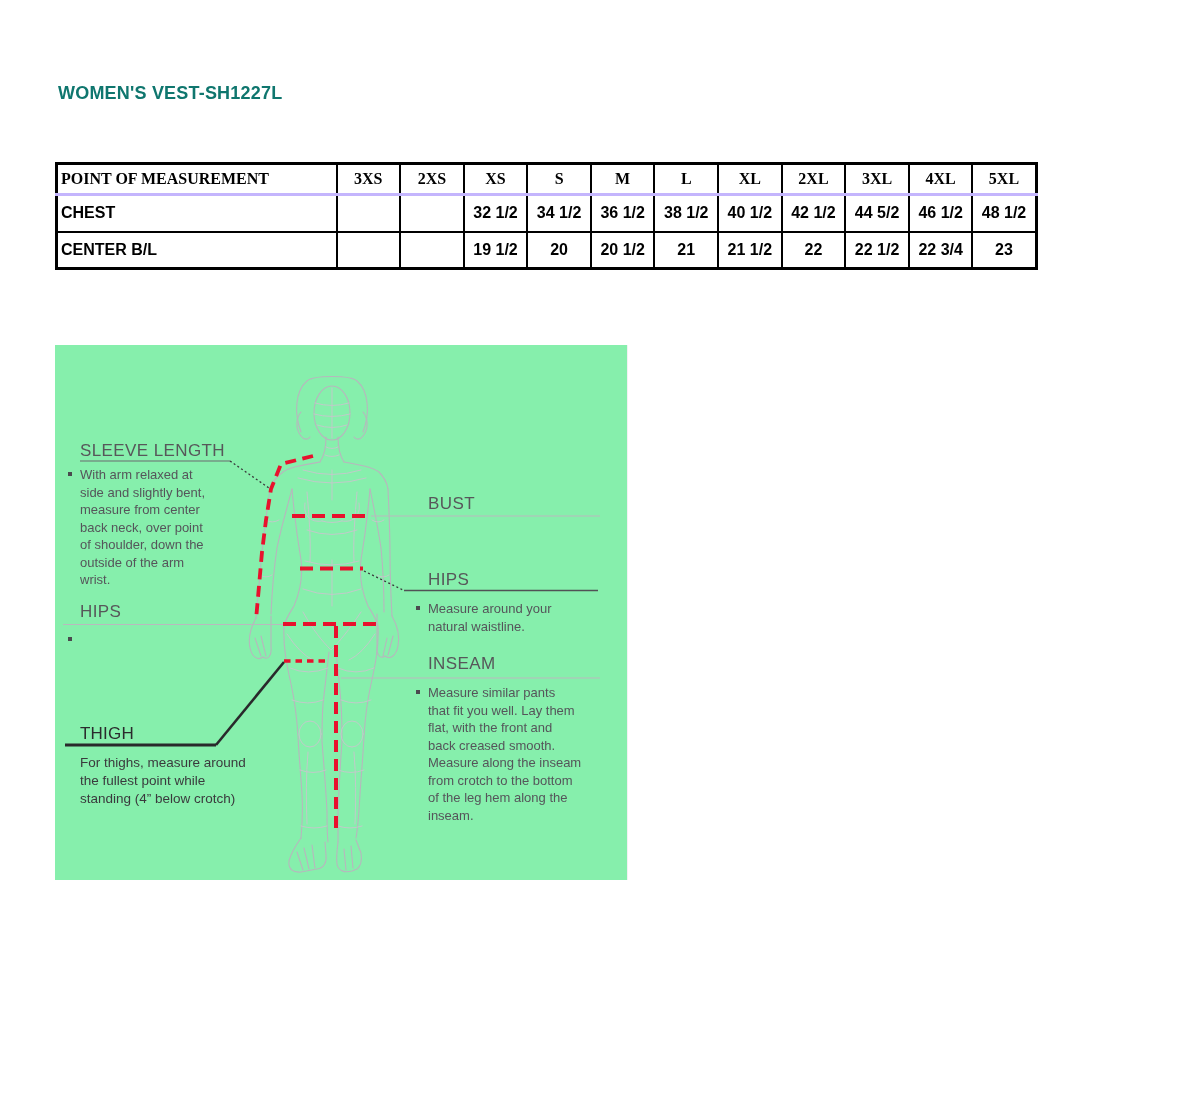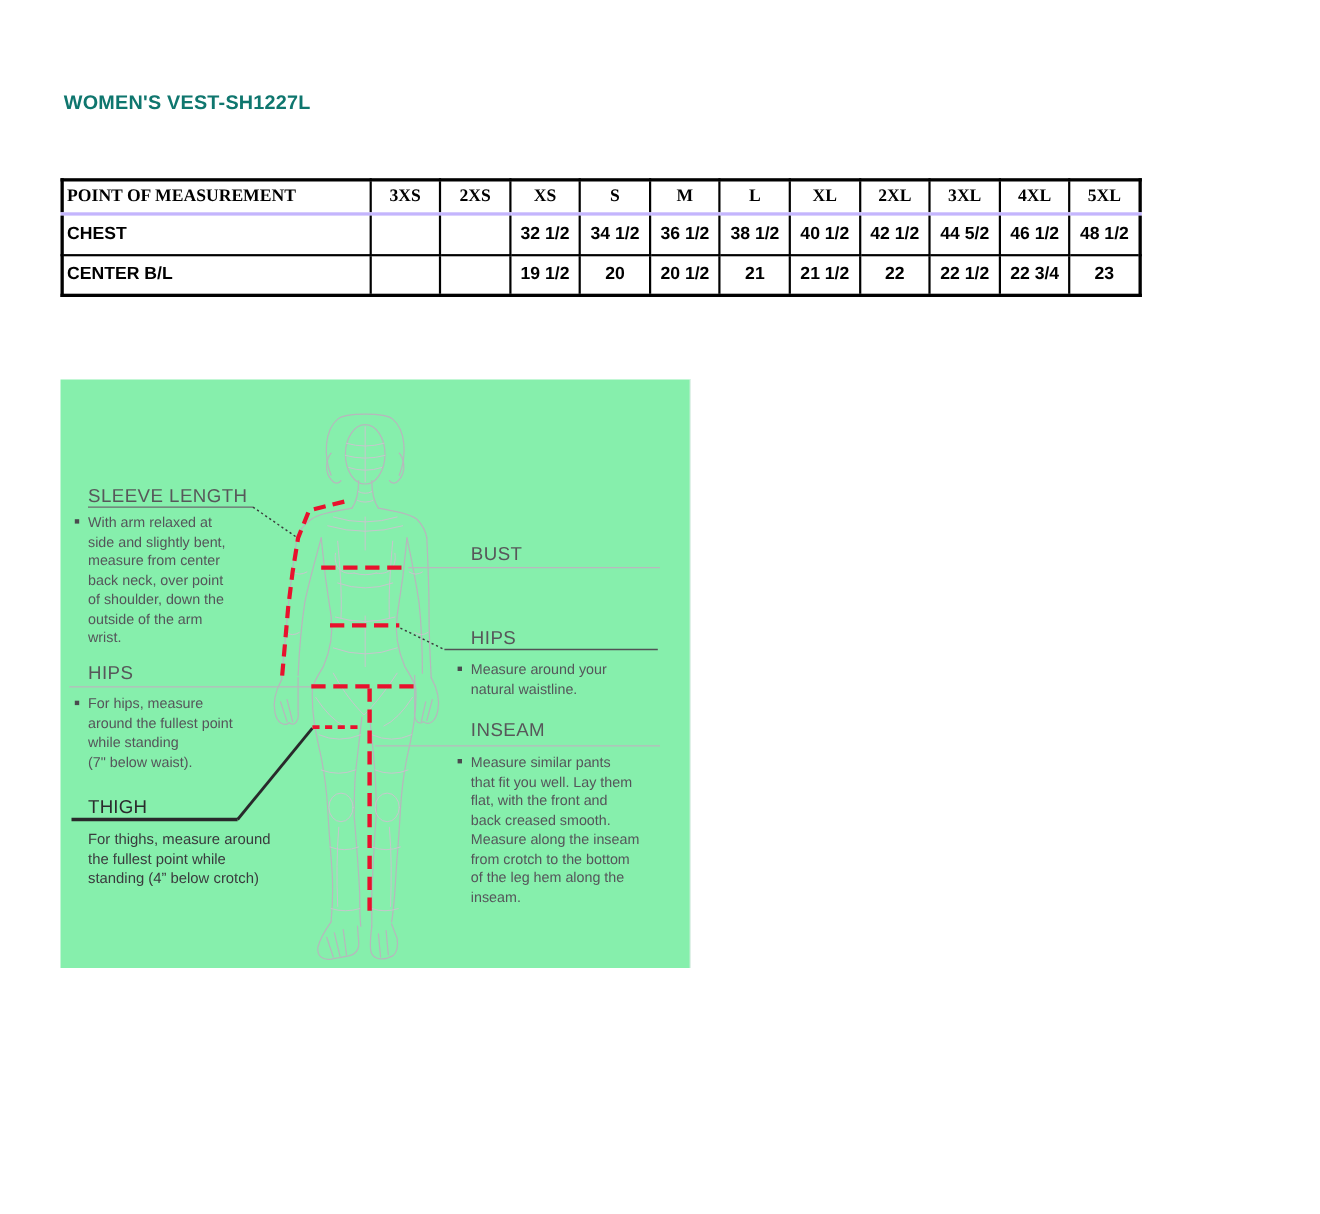--- a/index.html
+++ b/index.html
@@ -210,24 +210,20 @@
 measure from center
 back neck, over point
 of shoulder, down the
 outside of the arm
 wrist.</span>
     </div>
 
     <div class="sec-heading" style="left:25px;top:257px">HIPS</div>
     <div class="desc" style="left:13px;top:286px;width:190px">
       <span class="bullet"></span>
-      <span class="desc-text">For hips, measure
-around the fullest point
-while standing
-(7" below waist).</span>
     </div>
 
     <div class="sec-heading dark" style="left:25px;top:379px">THIGH</div>
     <div class="desc" style="left:25px;top:409px;width:190px">
       <span class="desc-text dark">For thighs, measure around
 the fullest point while
 standing (4” below crotch)</span>
     </div>
 
     <div class="sec-heading" style="left:373px;top:149px">BUST</div>

